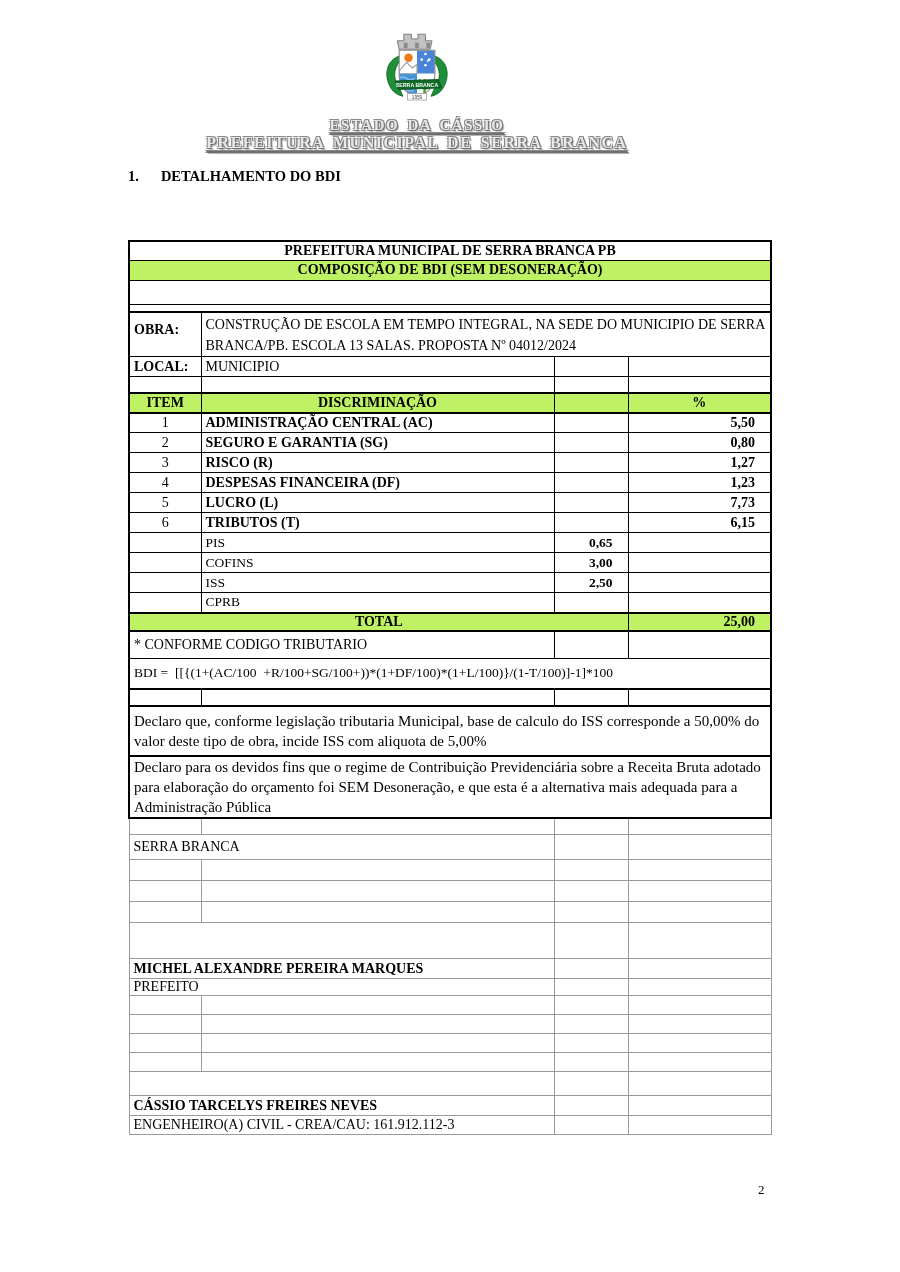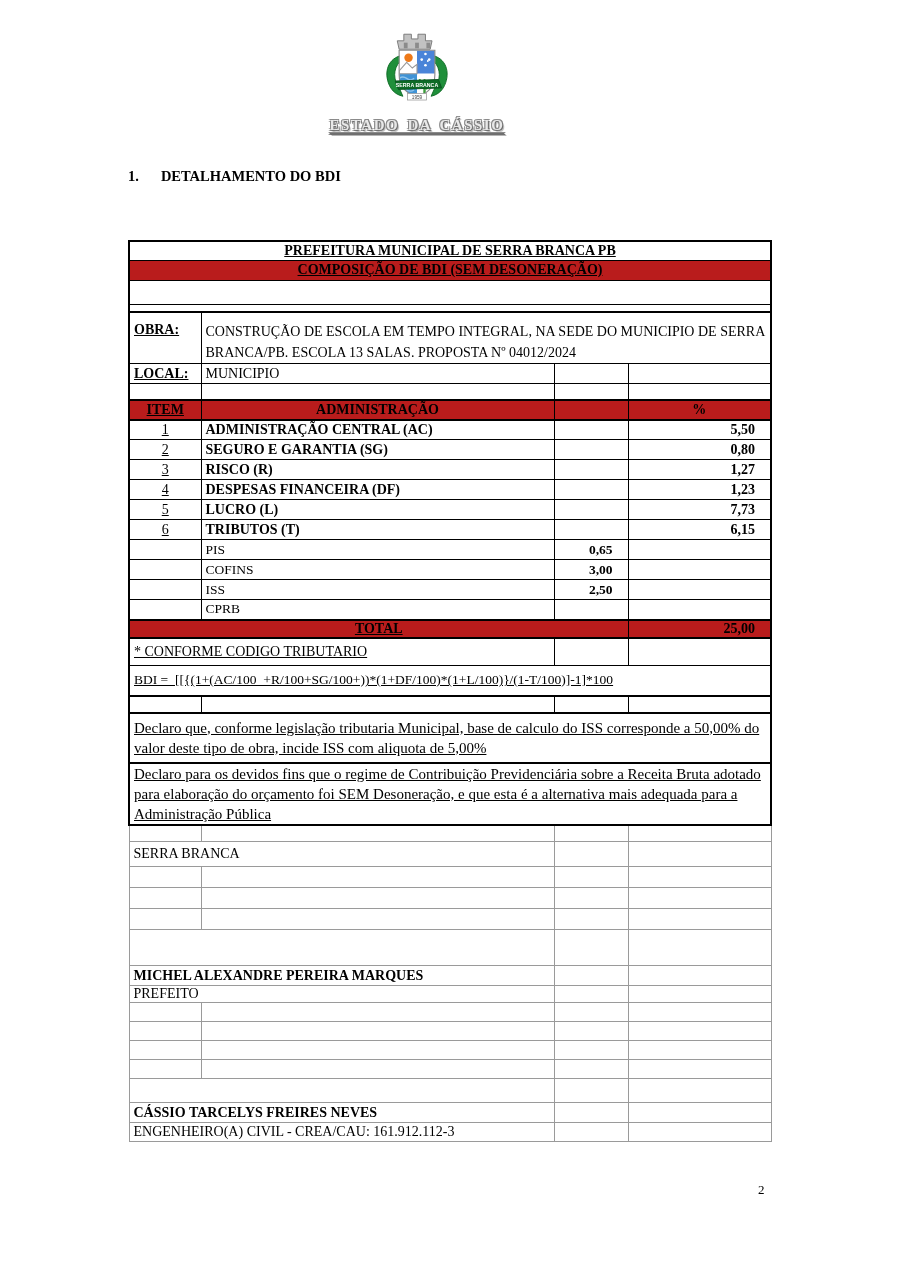--- a/index.html
+++ b/index.html
@@ -46,36 +46,36 @@
     font-size: 14px;
   }
   col.c1 { width: 72px; }
   col.c2 { width: 353px; }
   col.c3 { width: 74px; }
   col.c4 { width: 143px; }
 
   td { padding: 0 4px; vertical-align: middle; overflow: hidden; }
 
   tr.blk > td { border: 1px solid #000; }
-  tr.blk > td:first-child { border-left-width: 2px; text-decoration: underline; }
+  tr.blk > td:first-child { border-left-width: 2px; }
   tr.blk > td:last-child  { border-right-width: 2px; }
   tr.bt2 > td { border-top-width: 2px; }
   tr.bb2 > td { border-bottom-width: 2px; }
 
   tr.gry > td { border: 1px solid #9a9a9a; }
 
-  .bgGray { background: #b91c1c; }
+  .bgGray { background: #bef264; }
   .b  { font-weight: bold; }
   .tc { text-align: center; }
   .tr-al { text-align: right; padding-right: 15px; font-weight: bold; }
   .f13 { font-size: 13.5px; }
   .f15 { font-size: 15px; line-height: 20px; }
   .pre { white-space: pre; font-size: 13.5px; margin-top: 44px; }
   .vtop { vertical-align: top; padding-top: 9px; }
-  .lh21 { line-height: 21px; padding-top: 8px; }
+  .lh21 { line-height: 21px; padding-top: 1px; }
 
   .h8  { height: 8px; }  .h16 { height: 16px; } .h17 { height: 17px; }
   .h18 { height: 17px; } .h19 { height: 19px; } .h20 { height: 20px; }
   .h21 { height: 21px; } .h24 { height: 24px; } .h25 { height: 25px; }
   .h28 { height: 28px; } .h30 { height: 30px; } .h36 { height: 36px; }
   .h44 { height: 44px; } .h50 { height: 50px; } .h60 { height: 60px; }
 
   
   .page-number { position: absolute; top: 1182px; left: 758px; font-size: 13px; }
 </style>
@@ -122,20 +122,21 @@
     <path d="M27,62 l46,0 l3,9 l-46,0 z" fill="#0e6b26" stroke="#0a5420" stroke-width="1" transform="rotate(-2 50 66)"></path>
     <text x="50" y="69.5" text-anchor="middle" font-size="5.6" font-family="Liberation Sans, sans-serif" font-weight="bold" fill="#ffffff">SERRA BRANCA</text>
 
     <rect x="40" y="76" width="20" height="7" fill="#ffffff" stroke="#999" stroke-width="0.8"></rect>
     <text x="50" y="81.5" text-anchor="middle" font-size="5" font-family="Liberation Sans, sans-serif" fill="#444">1959</text>
   </svg>
 </div>
 
 <div class="top-center org-header">
   <div class="org-line l1">ESTADO DA CÁSSIO</div>
+  <div class="org-line l2">PREFEITURA MUNICIPAL DE SERRA BRANCA</div>
 </div>
 
 <div class="section-heading">
   <span>1.</span>
   <span>DETALHAMENTO DO BDI</span>
 </div>
 
 <div class="doc-table-wrap">
 <table class="doc">
   <colgroup>
@@ -171,21 +172,21 @@
   </tr>
   <tr class="blk h16">
     <td></td>
     <td></td>
     <td></td>
     <td></td>
   </tr>
 
   <tr class="blk bt2 bb2 h20">
     <td class="tc b bgGray">ITEM</td>
-    <td class="tc b bgGray">ADMINISTRAÇÃO</td>
+    <td class="tc b bgGray">DISCRIMINAÇÃO</td>
     <td class="bgGray"></td>
     <td class="tc b bgGray">%</td>
   </tr>
 
   <tr class="blk h20">
     <td class="tc">1</td>
     <td class="b">ADMINISTRAÇÃO CENTRAL (AC)</td>
     <td></td>
     <td class="tr-al">5,50</td>
   </tr>

